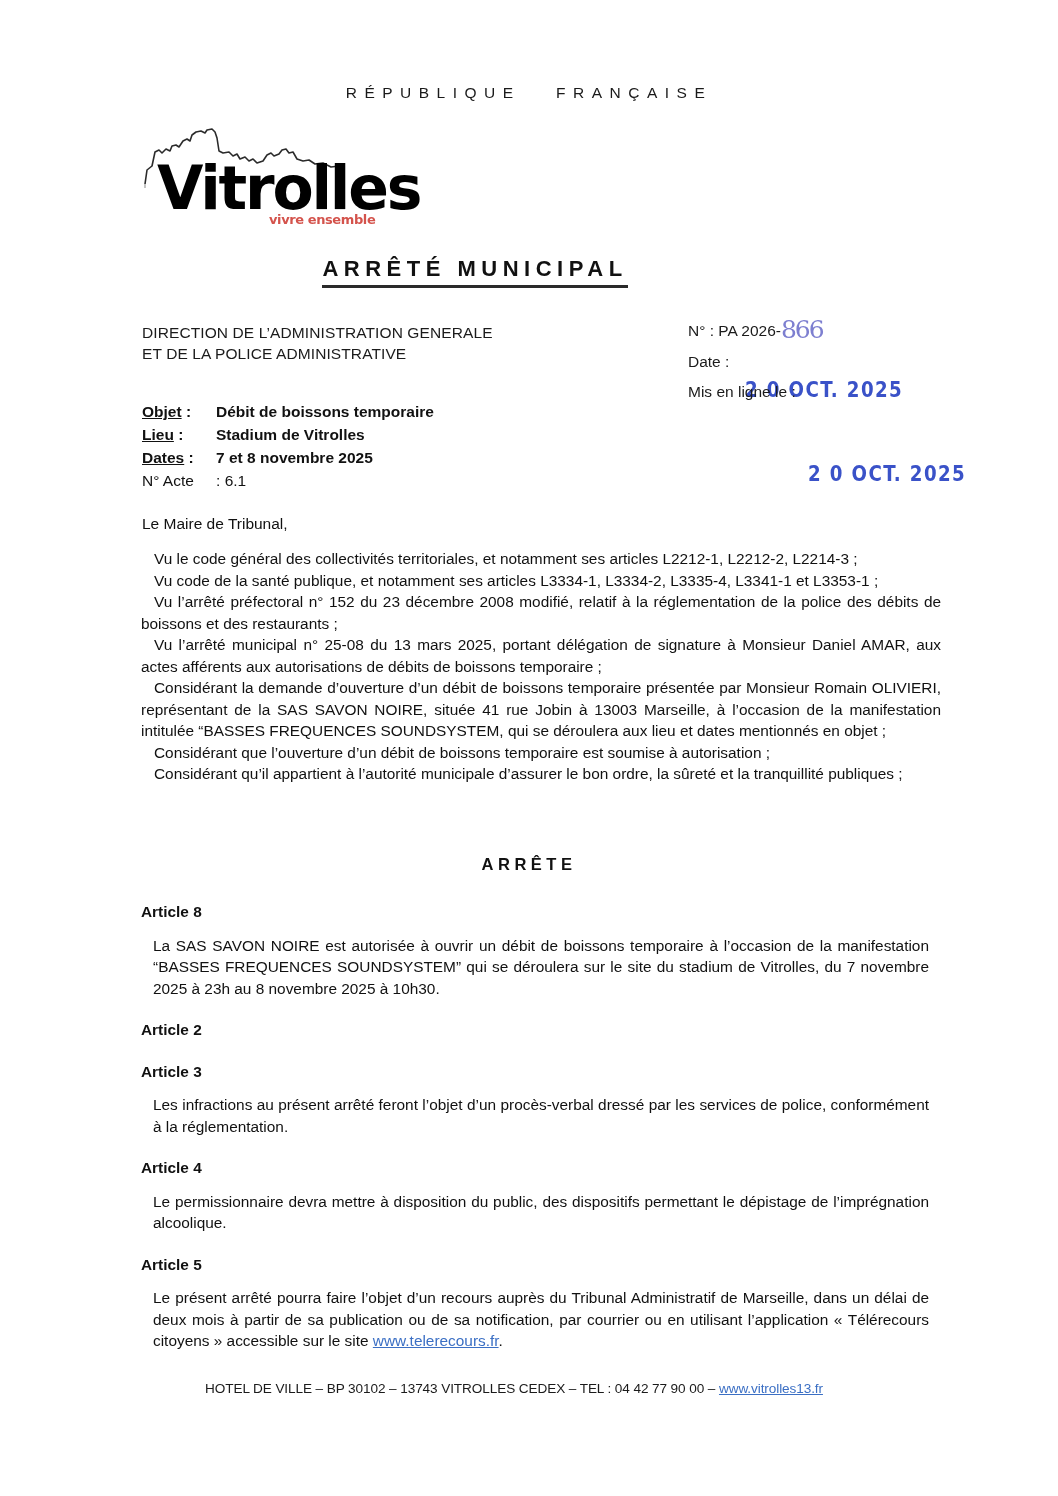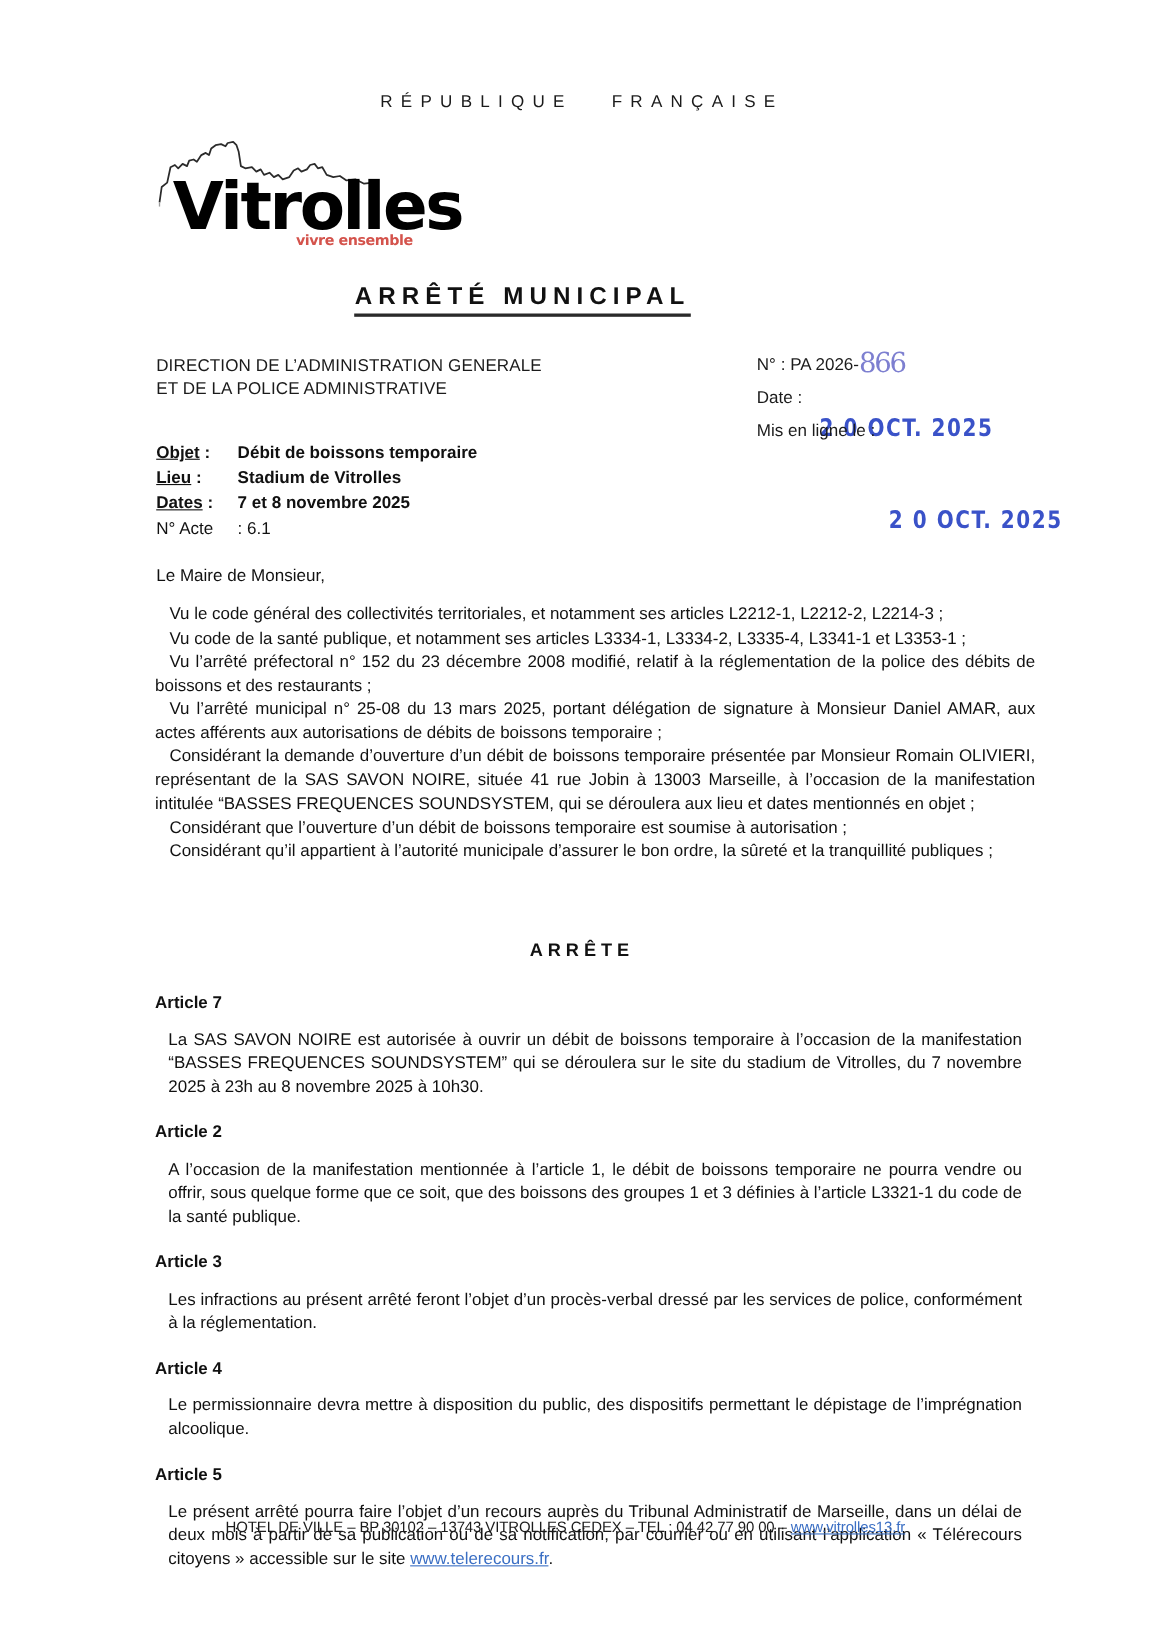--- a/index.html
+++ b/index.html
@@ -286,42 +286,41 @@
     <div class="objet-row">
       <span class="objet-key"><u>Dates</u> :</span>
       <span class="objet-val">7 et 8 novembre 2025</span>
     </div>
     <div class="objet-row plain">
       <span class="objet-key">N° Acte</span>
       <span class="objet-val">: <span>6.1</span></span>
     </div>
   </div>
 
-  <div class="maire-line">Le Maire de Monsieur,</div>
+  <div class="maire-line">Le Maire de Tribunal,</div>
 
   <div class="visas">
     <p><b>Vu</b><span> le code général des collectivités territoriales, et notamment ses articles L2212-1, L2212-2, L2214-3 ;</span></p>
     <p><b>Vu</b><span> code de la santé publique, et notamment ses articles L3334-1, L3334-2, L3335-4, L3341-1 et L3353-1 ;</span></p>
     <p><b>Vu</b><span> l’arrêté préfectoral n° 152 du 23 décembre 2008 modifié, relatif à la réglementation de la police des débits de boissons et des restaurants ;</span></p>
     <p><b>Vu</b><span> l’arrêté municipal n° 25-08 du 13 mars 2025, portant délégation de signature à Monsieur Daniel AMAR, aux actes afférents aux autorisations de débits de boissons temporaire ;</span></p>
     <p><b>Considérant</b><span> la demande d’ouverture d’un débit de boissons temporaire présentée par Monsieur Romain OLIVIERI, représentant de la SAS SAVON NOIRE, située 41 rue Jobin à 13003 Marseille, à l’occasion de la manifestation intitulée “BASSES FREQUENCES SOUNDSYSTEM, qui se déroulera aux lieu et dates mentionnés en objet ;</span></p>
     <p><b>Considérant</b><span> que l’ouverture d’un débit de boissons temporaire est soumise à autorisation ;</span></p>
     <p><b>Considérant</b><span> qu’il appartient à l’autorité municipale d’assurer le bon ordre, la sûreté et la tranquillité publiques ;</span></p>
   </div>
 
   <div class="arrete-word">ARRÊTE</div>
 
   <div class="articles">
     <div class="article">
-      <h3>Article 7</h3>
+      <h3>Article 8</h3>
       <p>La SAS SAVON NOIRE est autorisée à ouvrir un débit de boissons temporaire à l’occasion de la manifestation “BASSES FREQUENCES SOUNDSYSTEM” qui se déroulera sur le site du stadium de Vitrolles, du 7 novembre 2025 à 23h au 8 novembre 2025 à 10h30.</p>
     </div>
     <div class="article">
       <h3>Article 2</h3>
-      <p>A l’occasion de la manifestation mentionnée à l’article 1, le débit de boissons temporaire ne pourra vendre ou offrir, sous quelque forme que ce soit, que des boissons des groupes 1 et 3 définies à l’article L3321-1 du code de la santé publique.</p>
     </div>
     <div class="article">
       <h3>Article 3</h3>
       <p>Les infractions au présent arrêté feront l’objet d’un procès-verbal dressé par les services de police, conformément à la réglementation.</p>
     </div>
     <div class="article">
       <h3>Article 4</h3>
       <p>Le permissionnaire devra mettre à disposition du public, des dispositifs permettant le dépistage de l’imprégnation alcoolique.</p>
     </div>
     <div class="article">

